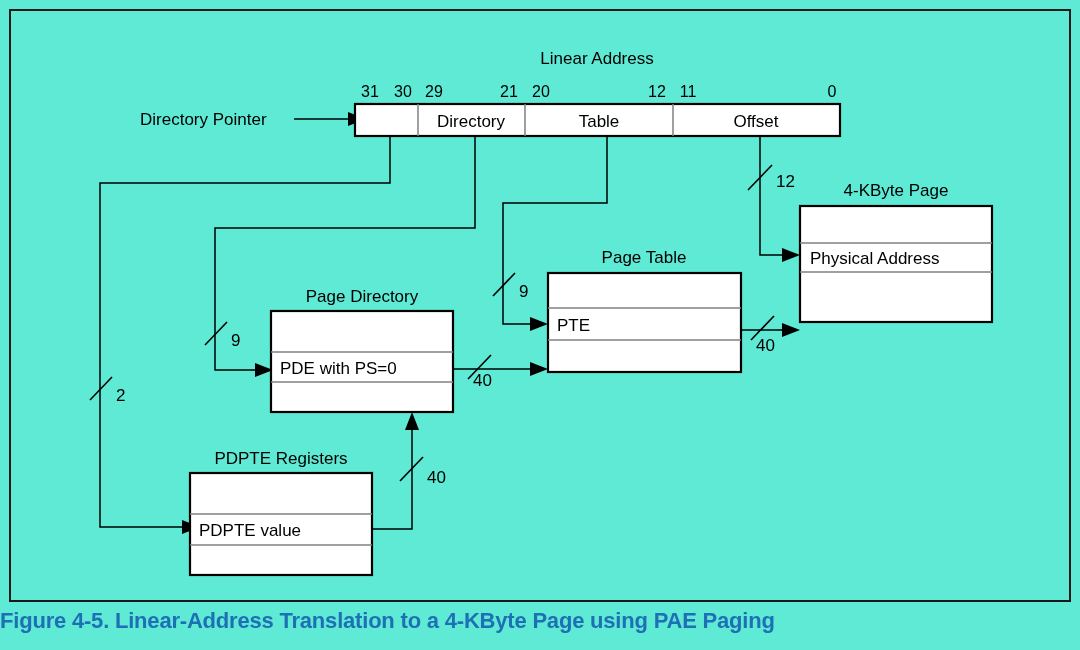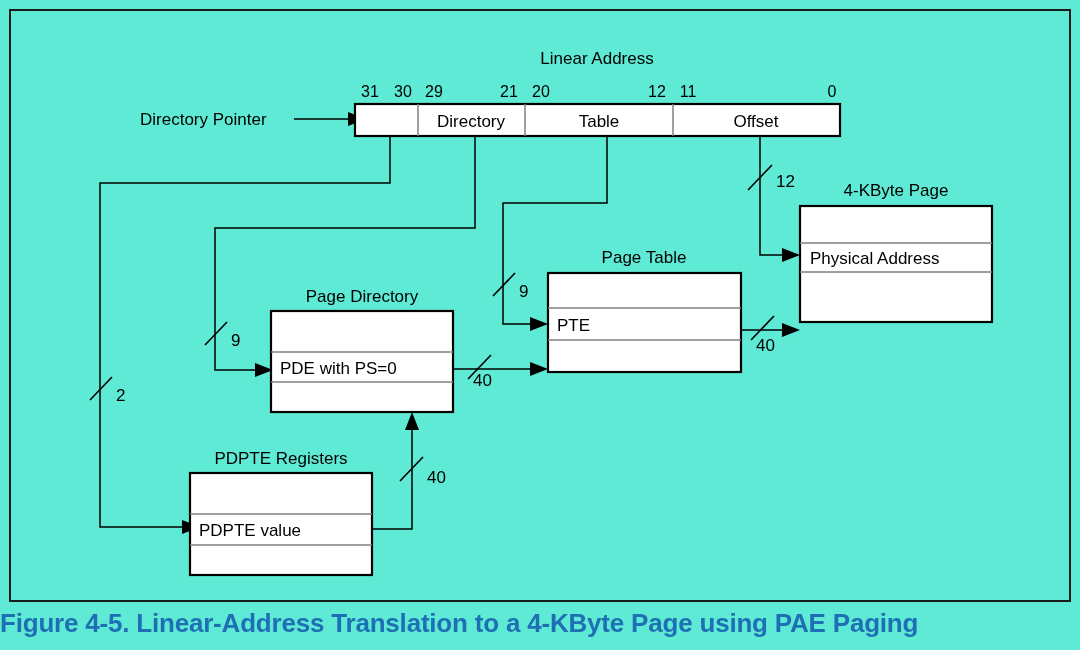--- a/index.html
+++ b/index.html
@@ -64,24 +64,24 @@
   .frame {
     fill: none;
     stroke: #1a1a1a;
     stroke-width: 2;
   }
   #caption {
     position: absolute;
     left: 0;
     top: 608px;
     width: 904px;
-    text-align: center;
+    text-align: left;
     font-family: "Liberation Sans", sans-serif;
     font-weight: bold;
-    font-size: 26px;
+    font-size: 22px;
     letter-spacing: -0.2px;
     white-space: nowrap;
   }
 </style>
 </head>
 <body>
 
 <div id="page">
 
   <svg id="figure-svg" width="1080" height="650" viewBox="0 0 1080 650">

